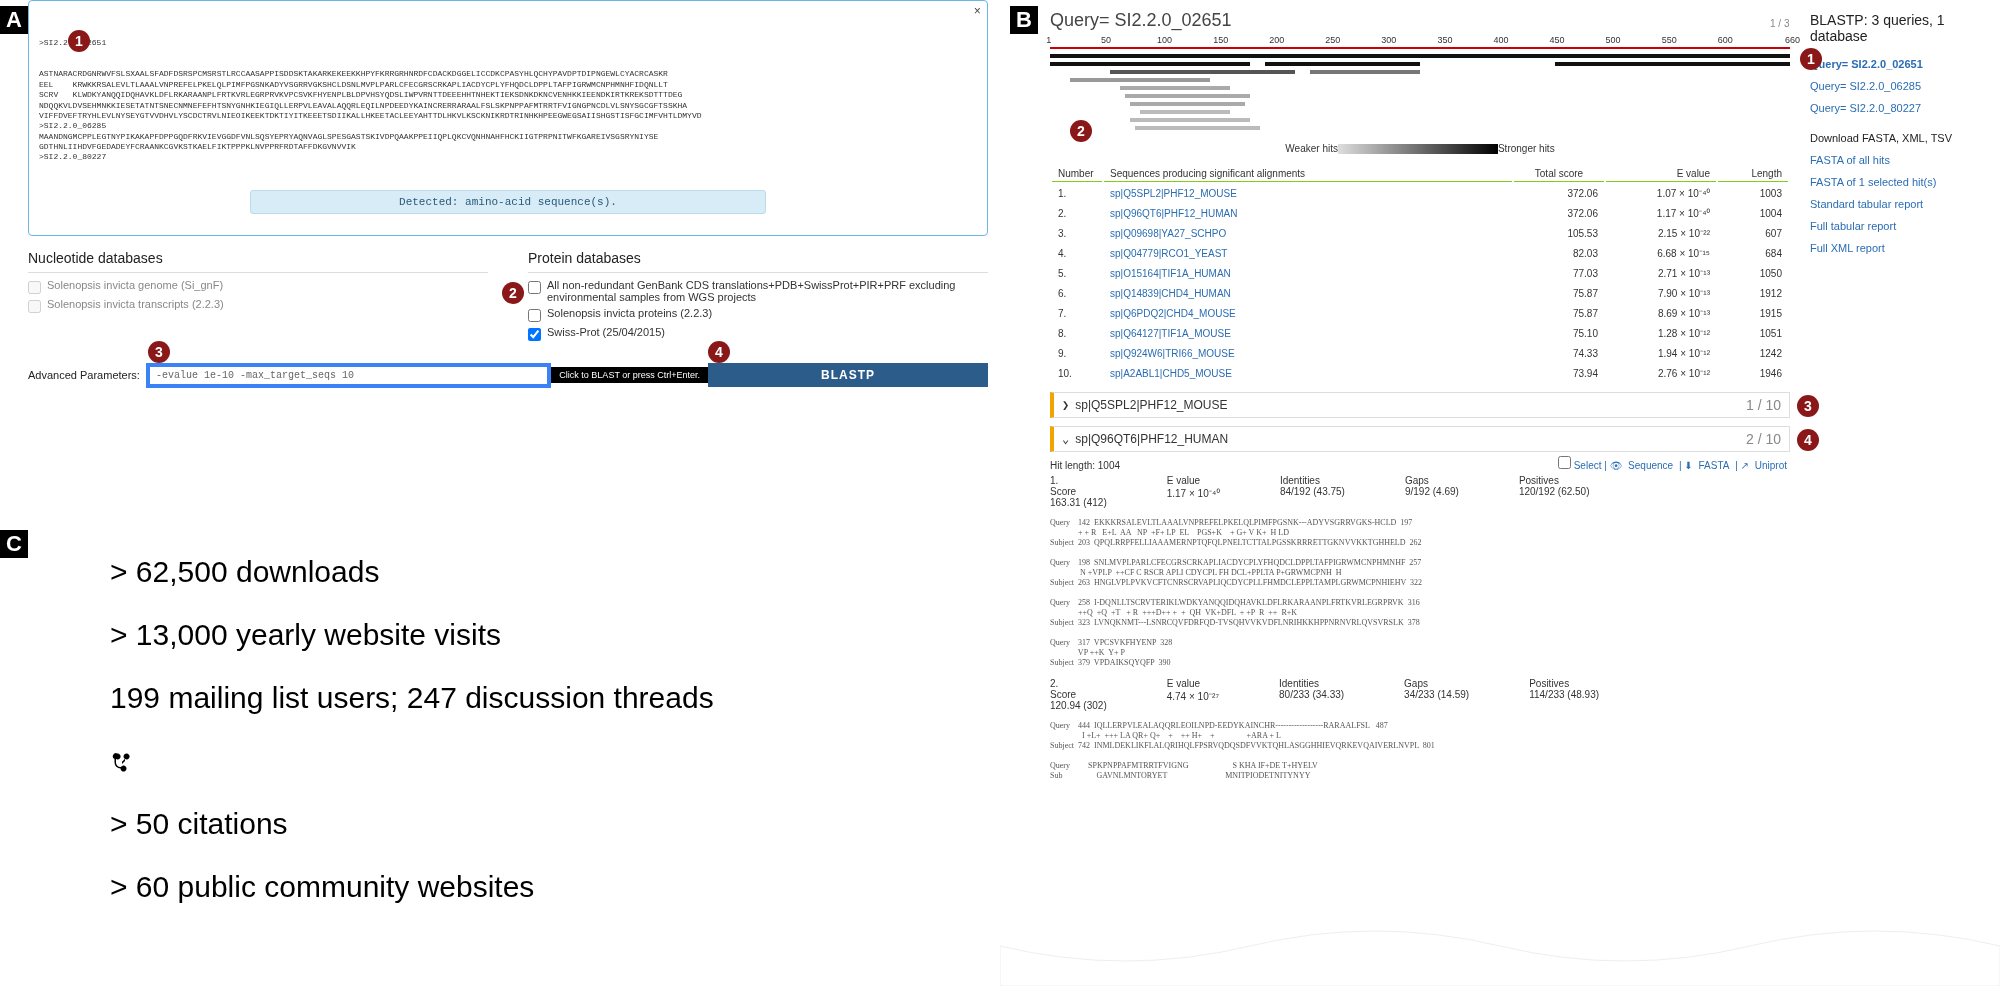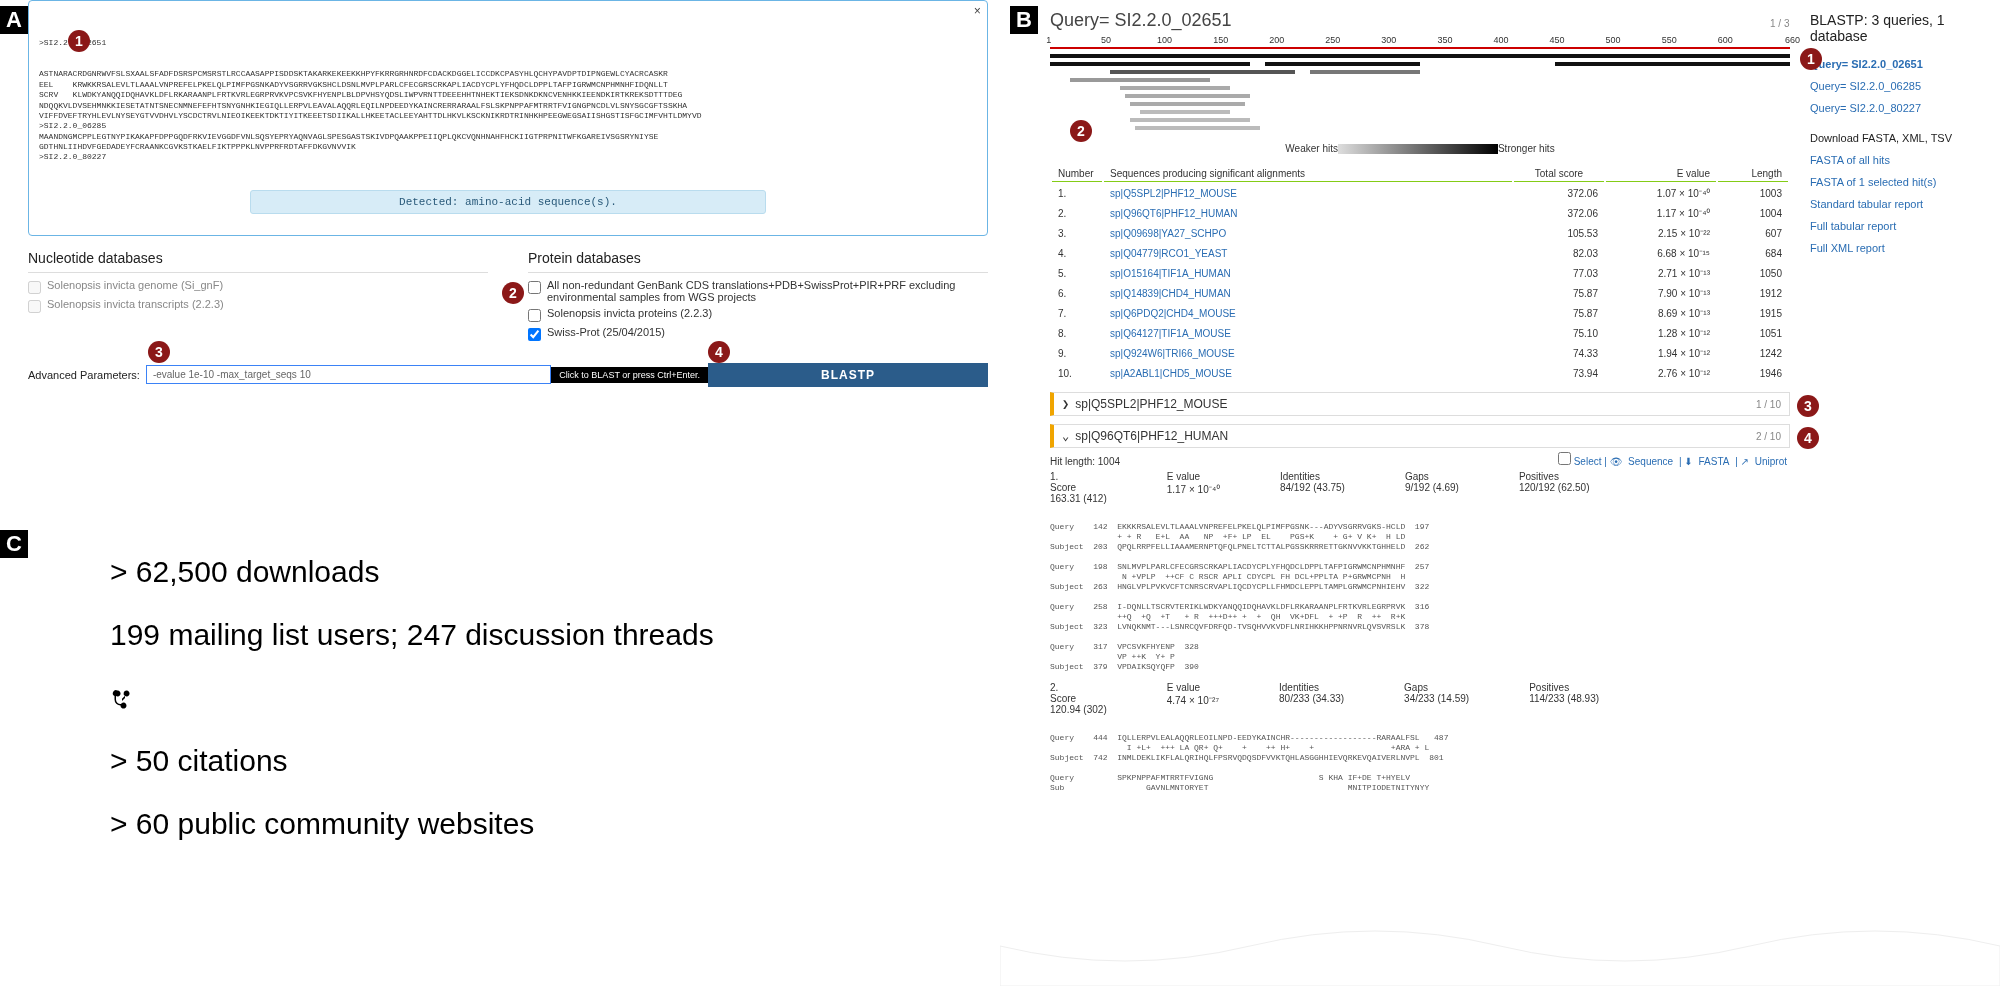--- a/index.html
+++ b/index.html
@@ -16,21 +16,21 @@
 .db-row { display: flex; gap: 40px; margin-top: 14px; font-size: 11px; }
 .db-col { flex: 1; }
 .db-col h4 { font-size: 14px; color: #222; margin-bottom: 6px; font-weight: normal; }
 .db-col hr { border: none; border-top: 1px solid #ddd; margin-bottom: 6px; }
 .db-item { display: flex; align-items: flex-start; gap: 6px; color: #888; margin-bottom: 4px; }
 .db-item.enabled { color: #333; }
 .db-item input[type=checkbox] { margin-top: 2px; }
 
 .adv-row { display: flex; align-items: center; margin-top: 18px; gap: 0; }
 .adv-label { font-size: 11px; color: #222; margin-right: 6px; }
-.adv-input { flex: 1; border: 1px solid #3b82f6; font-size: 10px; padding: 3px 6px; font-family: Liberation Sans, sans-serif; color: #666; }
+.adv-input { flex: 1; border: 4px solid #3b82f6; font-size: 10px; padding: 3px 6px; font-family: Liberation Mono, monospace; color: #666; }
 .click-hint { background: #000; color: #fff; font-size: 9px; padding: 3px 8px; }
 .blast-btn { background: #2b5c8a; color: #fff; font-weight: bold; font-size: 12px; padding: 5px 0; width: 280px; text-align: center; letter-spacing: 1px; }
 
 
 .panel-c { position: absolute; left: 110px; top: 540px; font-size: 30px; line-height: 2.1; color: #000; }
 
 
 .panel-b { position: absolute; left: 1040px; top: 0; width: 940px; font-size: 10px; color: #333; }
 .panel-b .query-title { font-size: 18px; color: #444; margin: 10px 0 4px 10px; }
 .panel-b .right-rail { position: absolute; right: 0; top: 12px; width: 170px; font-size: 11px; text-align: left; }
@@ -52,29 +52,29 @@
 
 .hit-table { margin: 0 10px; width: 740px; font-size: 10px; }
 .hit-table th, .hit-table td { text-align: left; padding: 2px 6px; }
 .hit-table th { color: #333; font-weight: normal; border-bottom: 1px solid #84cc16; }
 .hit-table td.num { text-align: right; }
 .hit-table a { color: #2a6db3; text-decoration: none; }
 
 .hit-block { margin: 8px 10px 0 10px; width: 740px; border: 1px solid #ddd; border-left: 4px solid #f0a500; padding: 4px 8px; display:flex; justify-content:space-between; align-items:center; font-size: 12px; }
 .hit-block.open { border-left: 4px solid #f0a500; }
 .hit-block .name { color: #333; }
-.hit-block .ctr { color: #888; font-size: 10px; }
+.hit-block .ctr { color: #888; font-size: 14px; }
 .chevron { font-family: monospace; font-weight: bold; margin-right: 6px; }
 
 .detail { margin: 4px 10px 0 10px; width: 740px; font-size: 10px; }
 .detail .tools { text-align: right; color: #2a6db3; }
 .detail .tools a { color: #2a6db3; text-decoration: none; margin: 0 3px; }
 .detail .stats-row { display: flex; gap: 60px; margin-top: 4px; }
 .detail .stats-row div { display: flex; flex-direction: column; }
-.detail .align-block { font-family: Liberation Mono, monospace; font-size: 8px; white-space: pre; color: #555; margin-top: 18px; line-height: 1.25; }
+.detail .align-block { font-family: Liberation Serif, serif; font-size: 8px; white-space: pre; color: #555; margin-top: 10px; line-height: 1.25; }
 
 
 .wave { position: absolute; left: 1000px; bottom: 0; width: 1000px; height: 70px; background: #fff; }
 .wave svg { width: 100%; height: 100%; }
 </style>
 </head>
 <body>
 
 <div class="panel-label" style="left:0;top:6px">A</div>
 <div class="panel-a">
@@ -132,20 +132,21 @@
     <span class="adv-label">Advanced Parameters:</span>
     <input class="adv-input" value="-evalue 1e-10 -max_target_seqs 10" style="">
     <span class="click-hint">Click to BLAST or press Ctrl+Enter.</span>
     <div class="blast-btn">BLASTP</div>
   </div>
 </div>
 
 <div class="panel-label" style="left:0;top:530px">C</div>
 <div class="panel-c">
   <div>&gt; 62,500 downloads</div>
+  <div>&gt; 13,000 yearly website visits</div>
   <div>199 mailing list users; 247 discussion threads</div>
   <div><svg width="24" height="24" viewBox="0 0 16 16" style="vertical-align:-2px">
         <path fill="#000" d="M5 3a2 2 0 1 1-1 3.7V9a3 3 0 0 0 3 3h.3A2 2 0 1 1 7 13H7a4 4 0 0 1-4-4V6.7A2 2 0 0 1 5 3zm6 0a2 2 0 1 1-1 3.7V8l-2 2V8.5l2-2V6.7A2 2 0 0 1 11 3z"></path>
       </svg></div>
   <div>&gt; 50 citations</div>
   <div>&gt; 60 public community websites</div>
 </div>
 
 <div class="panel-label" style="left:1010px;top:6px">B</div>
 <div class="panel-b">

